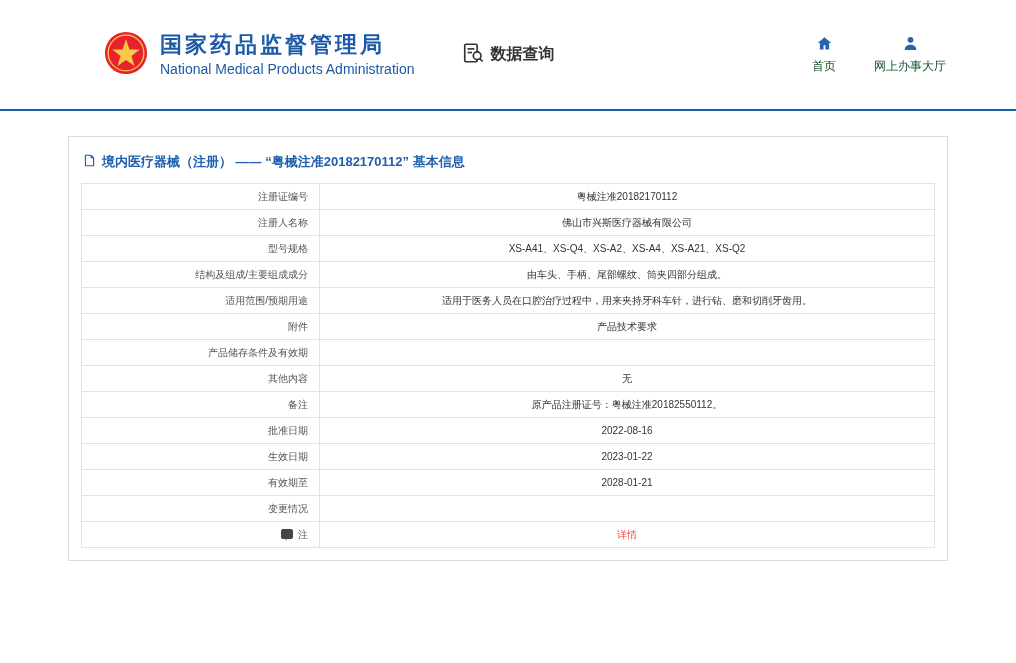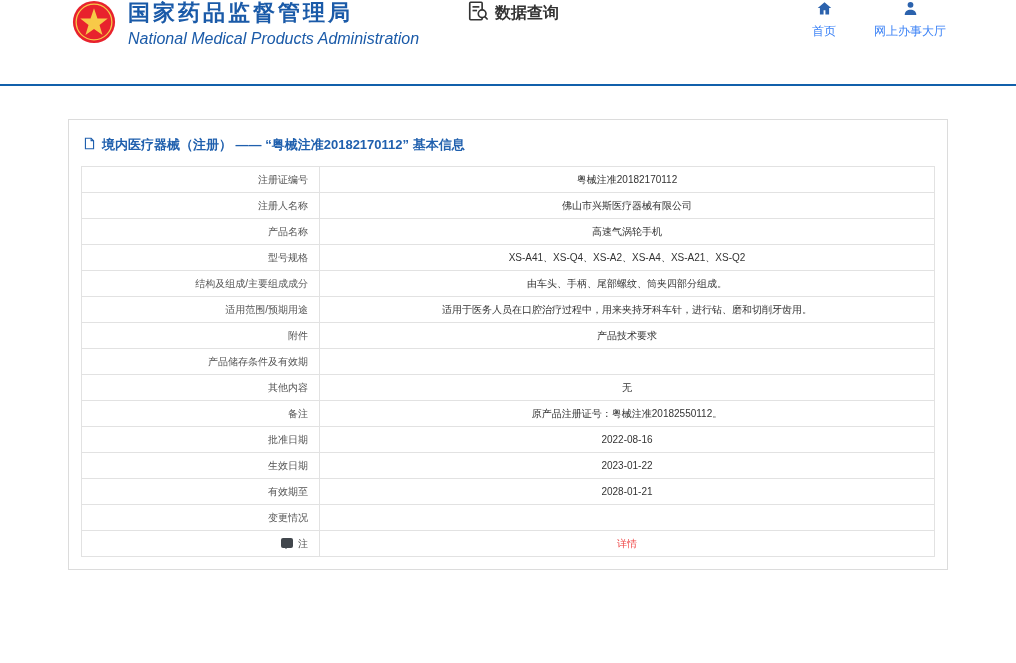--- a/index.html
+++ b/index.html
@@ -6,63 +6,63 @@
   html, body { margin: 0; padding: 0; background: #fff; }
   body {
     width: 1016px;
     min-height: 663px;
     font-family: "Liberation Sans", "DejaVu Sans", sans-serif;
     color: #333;
   }
 
   
   .header {
-    height: 84px;
-    display: flex;
-    align-items: flex-start;
-    padding: 0 70px 0 72px;
+    height: 109px;
+    display: flex;
+    align-items: center;
+    padding: 0 70px 0 104px;
     background: #fff;
   }
   .brand { display: flex; align-items: center; gap: 12px; cursor: pointer; }
   .brand-text { display: flex; flex-direction: column; }
   .brand-cn {
     font-size: 22px;
     font-weight: bold;
     color: #1a5aa8;
     letter-spacing: 3px;
     line-height: 1.2;
   }
-  .brand-en { font-size: 16px; color: #1a5aa8; margin-top: 3px; font-style: italic; }
+  .brand-en { font-size: 14px; color: #1a5aa8; margin-top: 3px; }
   .section-title {
     display: flex;
     align-items: center;
     gap: 6px;
     margin-left: 48px;
     font-size: 16px;
     font-weight: bold;
     color: #333;
   }
   .header-nav { margin-left: auto; display: flex; gap: 38px; }
   .nav-item {
     display: flex;
     flex-direction: column;
     align-items: center;
     gap: 3px;
     font-size: 12px;
-    color: #3b82f6;
+    color: #14532d;
     text-decoration: none;
     cursor: pointer;
   }
   .header-divider { height: 2px; background: #1160ab; width: 100%; }
 
   
   .main { padding: 17px 0 14px; }
   .panel {
     width: 880px;
-    margin: 16px auto;
+    margin: 8px auto;
     border: 1px solid #dcdcdc;
     padding: 12px;
     background: #fff;
   }
   .panel-title {
     display: flex;
     align-items: center;
     gap: 6px;
     color: #2060ae;
     font-size: 13px;
@@ -178,24 +178,20 @@
         <tbody>
             <tr>
               <td class="cell-label">注册证编号</td>
               <td class="cell-value">粤械注准20182170112</td>
             </tr>
             <tr>
               <td class="cell-label">注册人名称</td>
               <td class="cell-value">佛山市兴斯医疗器械有限公司</td>
             </tr>
             <tr>
-              <td class="cell-label">产品名称</td>
-              <td class="cell-value">高速气涡轮手机</td>
-            </tr>
-            <tr>
               <td class="cell-label">型号规格</td>
               <td class="cell-value">XS-A41、XS-Q4、XS-A2、XS-A4、XS-A21、XS-Q2</td>
             </tr>
             <tr>
               <td class="cell-label">结构及组成/主要组成成分</td>
               <td class="cell-value">由车头、手柄、尾部螺纹、筒夹四部分组成。</td>
             </tr>
             <tr>
               <td class="cell-label">适用范围/预期用途</td>
               <td class="cell-value">适用于医务人员在口腔治疗过程中，用来夹持牙科车针，进行钻、磨和切削牙齿用。</td>

